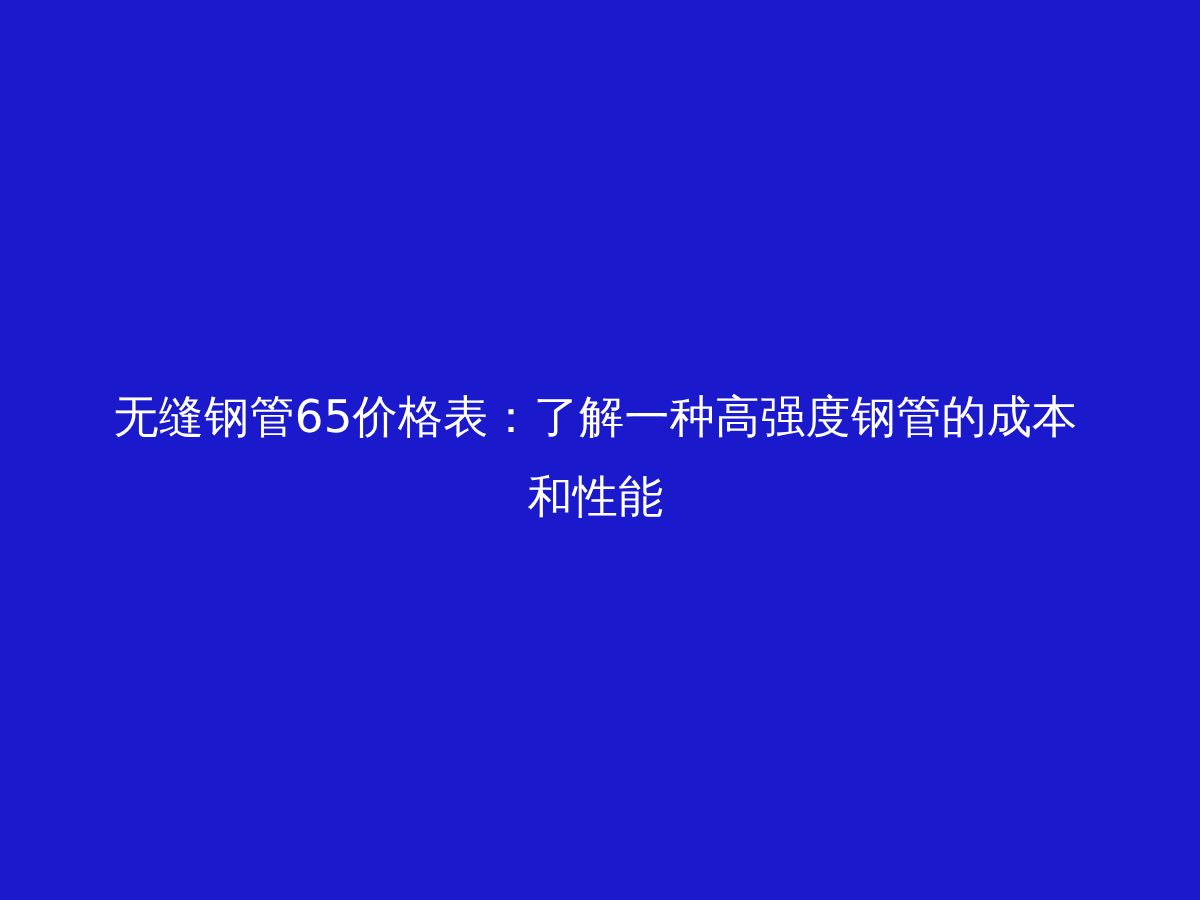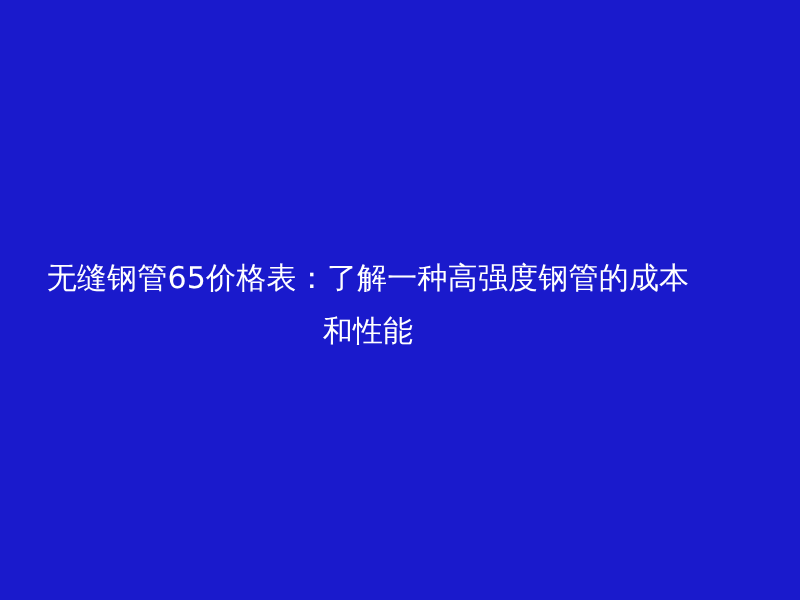--- a/index.html
+++ b/index.html
@@ -19,20 +19,21 @@
   .title-card {
     box-sizing: border-box;
     position: relative;
     width: 736px;
     height: 600px;
     background-color: #1a1acc;
     display: flex;
     flex-direction: column;
     align-items: center;
     justify-content: center;
+    margin-left: 29px;
   }
 
   
   .headline-block {
     position: absolute;
     left: 0;
     right: 0;
     top: 252px;
     padding: 0 40px;
     box-sizing: border-box;

